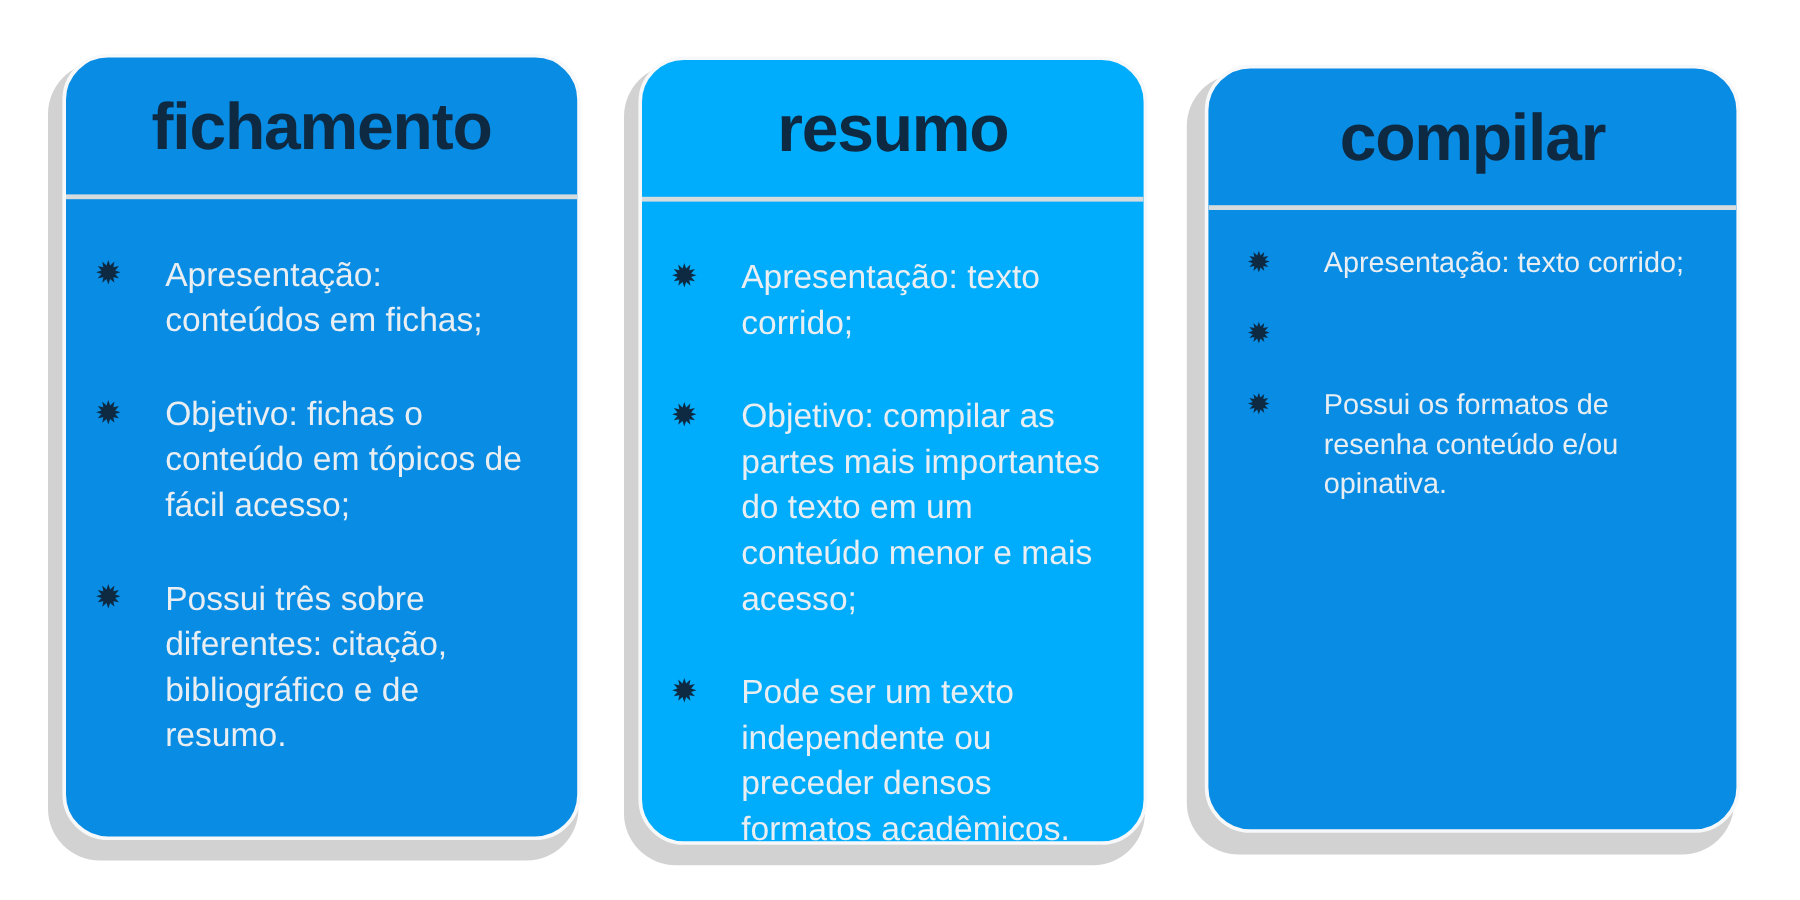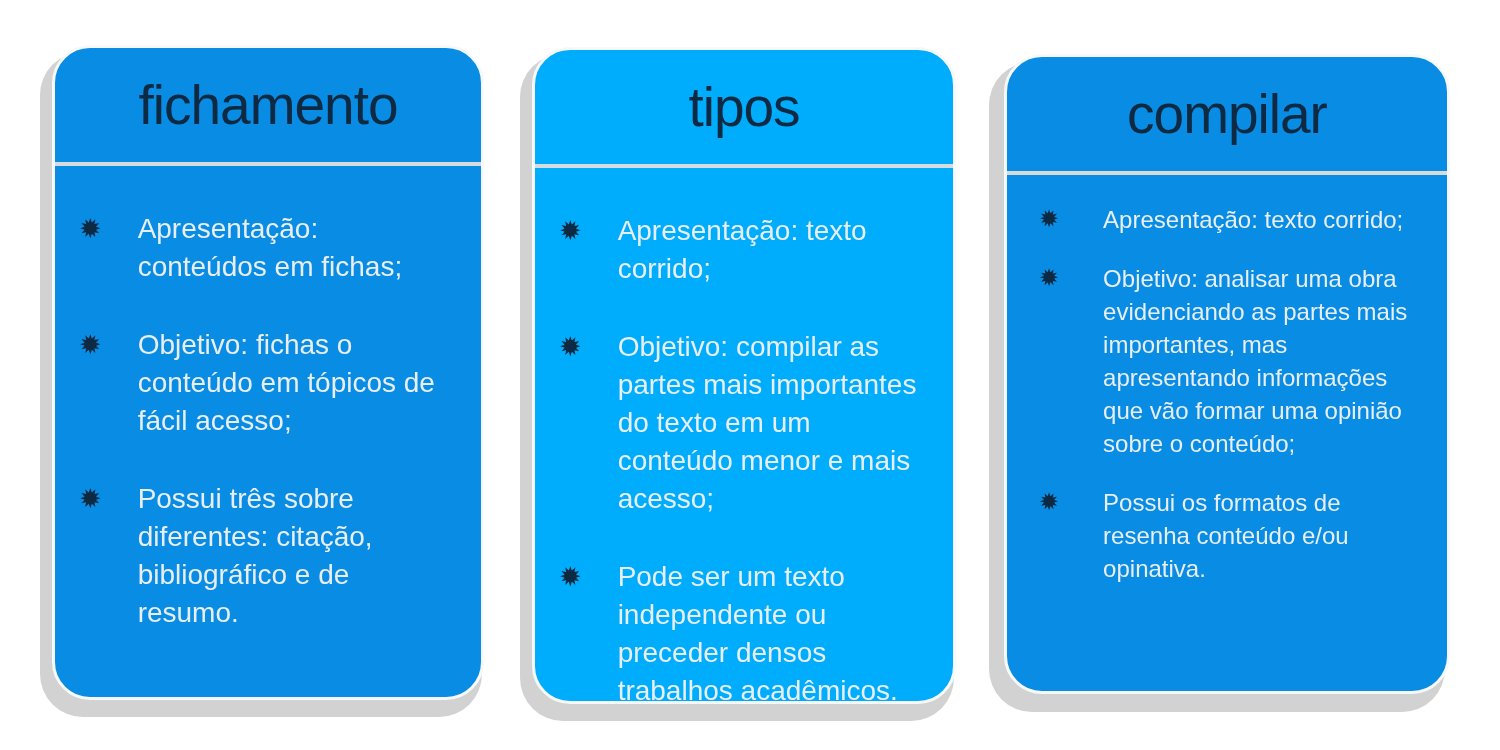--- a/index.html
+++ b/index.html
@@ -39,21 +39,21 @@
   .card__header {
     flex: 0 0 114px;
     display: flex;
     align-items: center;
     justify-content: center;
     border-bottom: 4px solid #d6dbde;
   }
   .card__title {
     margin: 0;
     font-size: 55px;
-    font-weight: 400;
+    font-weight: 700;
     letter-spacing: -1px;
     color: #0e2a42;
   }
   .card__list {
     list-style: none;
     margin: 0;
     padding: 44px 20px 0 24px;
   }
   .card--3 .card__list { padding-top: 28px; }
 
@@ -113,50 +113,49 @@
       </li>
       <li class="bullet">
         <span class="bullet__star">✹</span>
         <span class="bullet__text">Possui três sobre diferentes: citação, bibliográfico e de resumo.</span>
       </li>
     </ul>
   </section>
 
   <section class="card card--2">
     <div class="card__header">
-      <h2 class="card__title">tipos</h2>
+      <h2 class="card__title">resumo</h2>
     </div>
     <ul class="card__list">
       <li class="bullet">
         <span class="bullet__star">✹</span>
         <span class="bullet__text">Apresentação: texto corrido;</span>
       </li>
       <li class="bullet">
         <span class="bullet__star">✹</span>
         <span class="bullet__text">Objetivo: compilar as partes mais importantes do texto em um conteúdo menor e mais acesso;</span>
       </li>
       <li class="bullet">
         <span class="bullet__star">✹</span>
-        <span class="bullet__text">Pode ser um texto independente ou preceder densos trabalhos acadêmicos.</span>
+        <span class="bullet__text">Pode ser um texto independente ou preceder densos formatos acadêmicos.</span>
       </li>
     </ul>
   </section>
 
   <section class="card card--3">
     <div class="card__header">
       <h2 class="card__title">compilar</h2>
     </div>
     <ul class="card__list">
       <li class="bullet">
         <span class="bullet__star">✹</span>
         <span class="bullet__text">Apresentação: texto corrido;</span>
       </li>
       <li class="bullet">
         <span class="bullet__star">✹</span>
-        <span class="bullet__text">Objetivo: analisar uma obra evidenciando as partes mais importantes, mas apresentando informações que vão formar uma opinião sobre o conteúdo;</span>
       </li>
       <li class="bullet">
         <span class="bullet__star">✹</span>
         <span class="bullet__text">Possui os formatos de resenha conteúdo e/ou opinativa.</span>
       </li>
     </ul>
   </section>
 
 </div>
 

